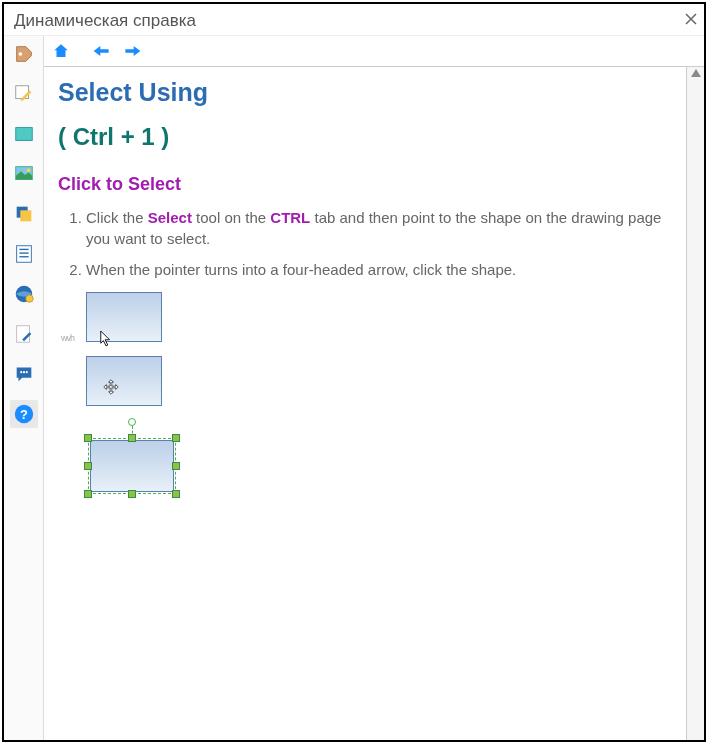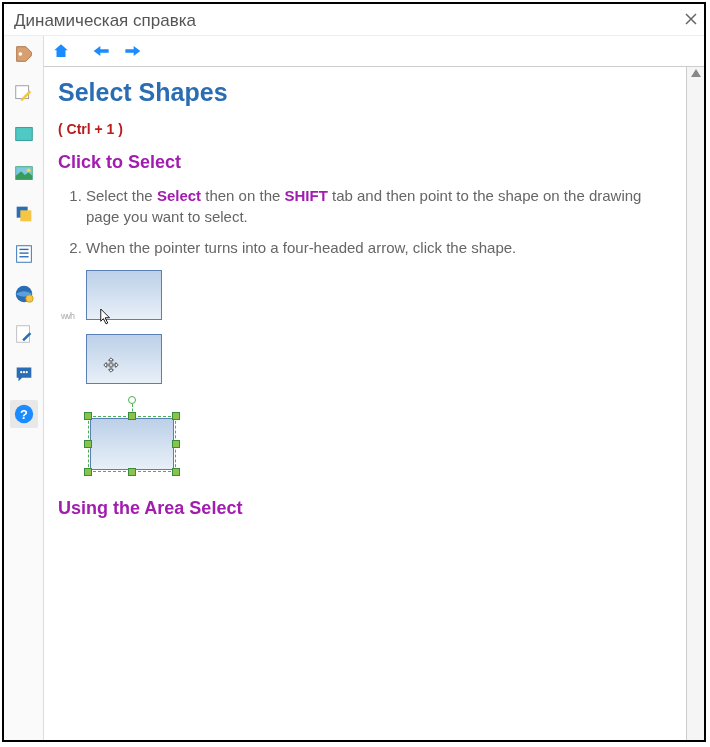--- a/index.html
+++ b/index.html
@@ -13,21 +13,21 @@
 .side-btn { width: 28px; height: 28px; display: flex; align-items: center; justify-content: center; cursor: pointer; border-radius: 2px; }
 .side-btn.active { background: #e8e8e8; }
 .content-wrap { flex: 1; display: flex; flex-direction: column; }
 .toolbar { display: flex; align-items: center; gap: 6px; padding: 4px 6px; border-bottom: 1px solid #ccc; }
 .tb-btn { color: #1a8cff; cursor: pointer; padding: 2px; display: flex; align-items: center; }
 .content-scroll { flex: 1; display: flex; }
 .content { flex: 1; padding: 8px 14px 14px 14px; color: #666; font-size: 15px; line-height: 1.4; overflow-y: auto; }
 .scrollbar { width: 18px; border-left: 1px solid #ccc; background: #f5f5f5; position: relative; }
 .scroll-up { position: absolute; top: 2px; left: 4px; width: 0; height: 0; border-left: 5px solid transparent; border-right: 5px solid transparent; border-bottom: 8px solid #888; }
 h1.topic { color: #2b6db3; font-size: 25px; font-weight: 700; margin-bottom: 10px; }
-.shortcut { color: #b91c1c; font-size: 14px; font-weight: 700; margin-bottom: 10px; }
+.shortcut { color: #0f766e; font-size: 24px; font-weight: 700; margin-bottom: 18px; }
 p { margin-bottom: 12px; }
 h2.sect { color: #a21caf; font-size: 18px; font-weight: 700; margin: 10px 0 10px 0; }
 ol { padding-left: 28px; margin-bottom: 12px; }
 ol li { margin-bottom: 10px; color: #666; }
 .bold { font-weight: 700; color: #a21caf; }
 .shape-demo { margin-left: 28px; margin-bottom: 14px; }
 .rect { width: 76px; height: 50px; border: 1px solid #5a7fb5; background: linear-gradient(180deg, #bcd0e8 0%, #e8f0f8 100%); position: relative; padding-left: 28px; }
 .cursor-arrow { position: absolute; bottom: -6px; left: 12px; width: 14px; height: 18px; }
 .cursor-move { position: absolute; bottom: 10px; left: 16px; width: 16px; height: 16px; }
 .trail { position: absolute; bottom: -4px; left: -26px; color: #aaa; font-size: 9px; letter-spacing: -1px; }
@@ -135,26 +135,26 @@
             </svg>
           </span>
         <span class="tb-btn">
             <svg width="20" height="16" viewBox="0 0 24 16">
               <path d="M14 2 L22 8 L14 14 L14 10 L4 10 L4 6 L14 6 Z" fill="#1a8cff"></path>
             </svg>
           </span>
       </div>
       <div class="content-scroll">
         <div class="content">
-          <h1 class="topic">Select Shapes</h1>
+          <h1 class="topic">Select Using</h1>
           <div class="shortcut">( Ctrl + 1 )</div>
           <h2 class="sect">Click to Select</h2>
           <ol>
             <li>
-              <span>Select the </span><span class="bold">Select</span><span> then on the </span><span class="bold">SHIFT</span><span> tab and then point to the shape on the drawing page you want to select.</span>
+              <span>Click the </span><span class="bold">Select</span><span> tool on the </span><span class="bold">CTRL</span><span> tab and then point to the shape on the drawing page you want to select.</span>
             </li>
             <li>When the pointer turns into a four-headed arrow, click the shape.</li>
           </ol>
 
           <div class="shape-demo">
             <div class="rect">
               <span class="trail">wvh</span>
               <svg class="cursor-arrow" viewBox="0 0 16 20">
                   <path d="M2 2 L2 16 L5 13 L8 19 L10 18 L7 12 L12 12 Z" fill="#fff" stroke="#000" stroke-width="1"></path>
                 </svg>
@@ -177,21 +177,20 @@
             <div class="handle h-tl"></div>
             <div class="handle h-tm"></div>
             <div class="handle h-tr"></div>
             <div class="handle h-ml"></div>
             <div class="handle h-mr"></div>
             <div class="handle h-bl"></div>
             <div class="handle h-bm"></div>
             <div class="handle h-br"></div>
           </div>
 
-          <h2 class="sect">Using the Area Select</h2>
         </div>
         <div class="scrollbar">
           <div class="scroll-up"></div>
         </div>
       </div>
     </div>
   </div>
 </div>
 
 </body></html>

